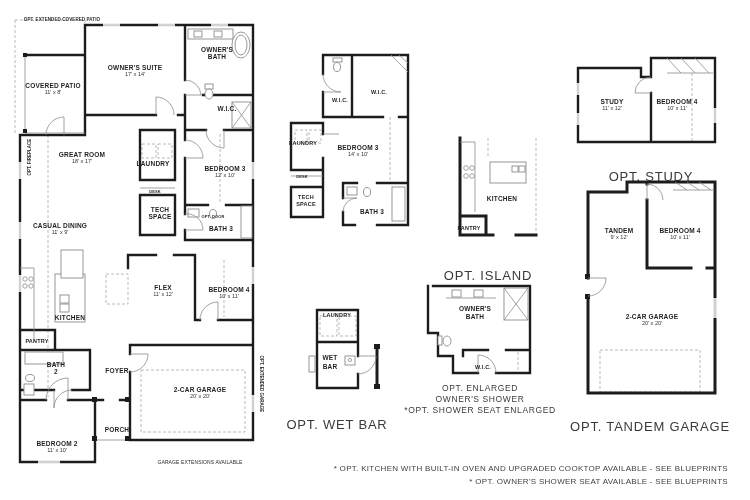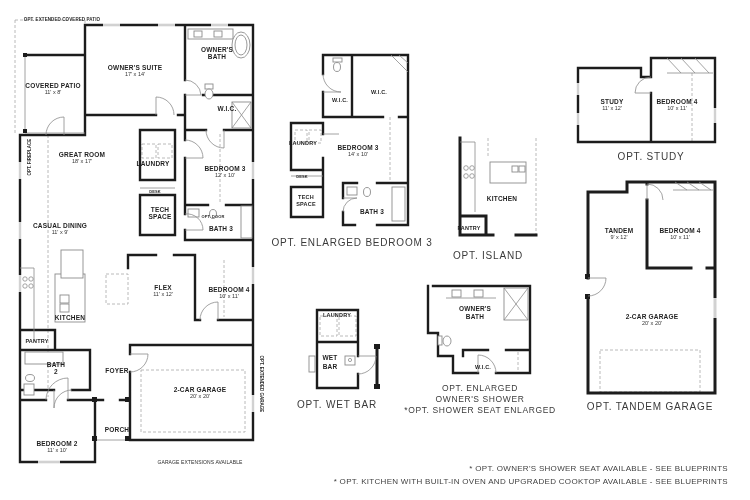--- a/index.html
+++ b/index.html
@@ -17,22 +17,22 @@
   .lbl{position:absolute;transform:translate(-50%,-50%);font-weight:bold;font-size:6.5px;
        letter-spacing:.2px;color:#1f1f1f;white-space:nowrap;text-align:center;}
   .dim{position:absolute;transform:translate(-50%,-50%);font-weight:normal;font-size:5.5px;
        color:#333;white-space:nowrap;}
   .tiny{position:absolute;transform:translate(-50%,-50%);font-weight:bold;font-size:4.5px;
         letter-spacing:.1px;color:#2a2a2a;white-space:nowrap;}
   .vertL{position:absolute;transform:translate(-50%,-50%) rotate(-90deg);font-weight:bold;
          font-size:4.5px;color:#2a2a2a;white-space:nowrap;}
   .vertR{position:absolute;transform:translate(-50%,-50%) rotate(90deg);font-weight:bold;
          font-size:4.5px;color:#2a2a2a;white-space:nowrap;}
-  .cap{position:absolute;transform:translate(-50%,-50%);font-size:10px;letter-spacing:.8px;
-       color:#3a3a3a;white-space:nowrap;}
+  .cap{position:absolute;transform:translate(-50%,-50%);font-size:13px;letter-spacing:.8px;
+       color:#3a3a3a;white-space:nowrap;margin-top:20px;}
   .cap2{position:absolute;transform:translate(-50%,-50%);font-size:8.5px;letter-spacing:.6px;
         color:#3a3a3a;white-space:nowrap;}
   .notes{position:absolute;left:300px;top:463px;width:428px;text-align:right;
          font-size:8px;letter-spacing:.3px;color:#3f3f3f;line-height:12.5px;}
 </style>
 </head>
 <body>
 
 <div id="sheet">
 
@@ -157,21 +157,20 @@
   </svg>
   <span class="lbl" style="left:340px;top:100px;font-size:5.5px">W.I.C.</span>
   <span class="lbl" style="left:379px;top:92px;font-size:5.5px">W.I.C.</span>
   <span class="lbl" style="left:303px;top:143px;font-size:5.5px">LAUNDRY</span>
   <span class="lbl" style="left:358px;top:147px">BEDROOM 3</span>
   <span class="dim" style="left:358px;top:154px">14' x 10'</span>
   <span class="tiny" style="left:302px;top:176px;font-size:4px">DESK</span>
   <span class="lbl" style="left:306px;top:197px;font-size:5.5px">TECH</span>
   <span class="lbl" style="left:306px;top:204px;font-size:5.5px">SPACE</span>
   <span class="lbl" style="left:372px;top:211px">BATH 3</span>
-  <span class="cap" style="left:352px;top:242px">OPT. ENLARGED BEDROOM 3</span>
 
   <svg style="left:448px;top:128px" width="100" height="120" viewBox="0 0 100 120">
     <path class="dash" d="M88,10 V107 M40,10 V30"></path>
     <path class="wall3" d="M12,10 V107 H45 M68,107 H88 M12,88 H38 M38,88 V107"></path>
     <path class="thin" d="M27,14 V84 M12,14 H27"></path>
     <circle class="thin" cx="18" cy="40" r="2.3"></circle>
     <circle class="thin" cx="24" cy="40" r="2.3"></circle>
     <circle class="thin" cx="18" cy="48" r="2.3"></circle>
     <circle class="thin" cx="24" cy="48" r="2.3"></circle>
     <rect class="fix" x="42" y="34" width="36" height="21"></rect>
@@ -248,17 +247,17 @@
   </svg>
   <span class="lbl" style="left:619px;top:230px">TANDEM</span>
   <span class="dim" style="left:619px;top:237px">9' x 12'</span>
   <span class="lbl" style="left:680px;top:230px">BEDROOM 4</span>
   <span class="dim" style="left:680px;top:237px">10' x 11'</span>
   <span class="lbl" style="left:652px;top:316px">2-CAR GARAGE</span>
   <span class="dim" style="left:652px;top:323px">20' x 20'</span>
   <span class="cap" style="left:650px;top:406px">OPT. TANDEM GARAGE</span>
 
   <div class="notes">
+    <div>* OPT. KITCHEN WITH BUILT-IN OVEN AND UPGRADED COOKTOP AVAILABLE - SEE BLUEPRINTS</div>
     <div>* OPT. OWNER'S SHOWER SEAT AVAILABLE - SEE BLUEPRINTS</div>
-    <div>* OPT. KITCHEN WITH BUILT-IN OVEN AND UPGRADED COOKTOP AVAILABLE - SEE BLUEPRINTS</div>
   </div>
 
 </div>
 
 </body></html>

